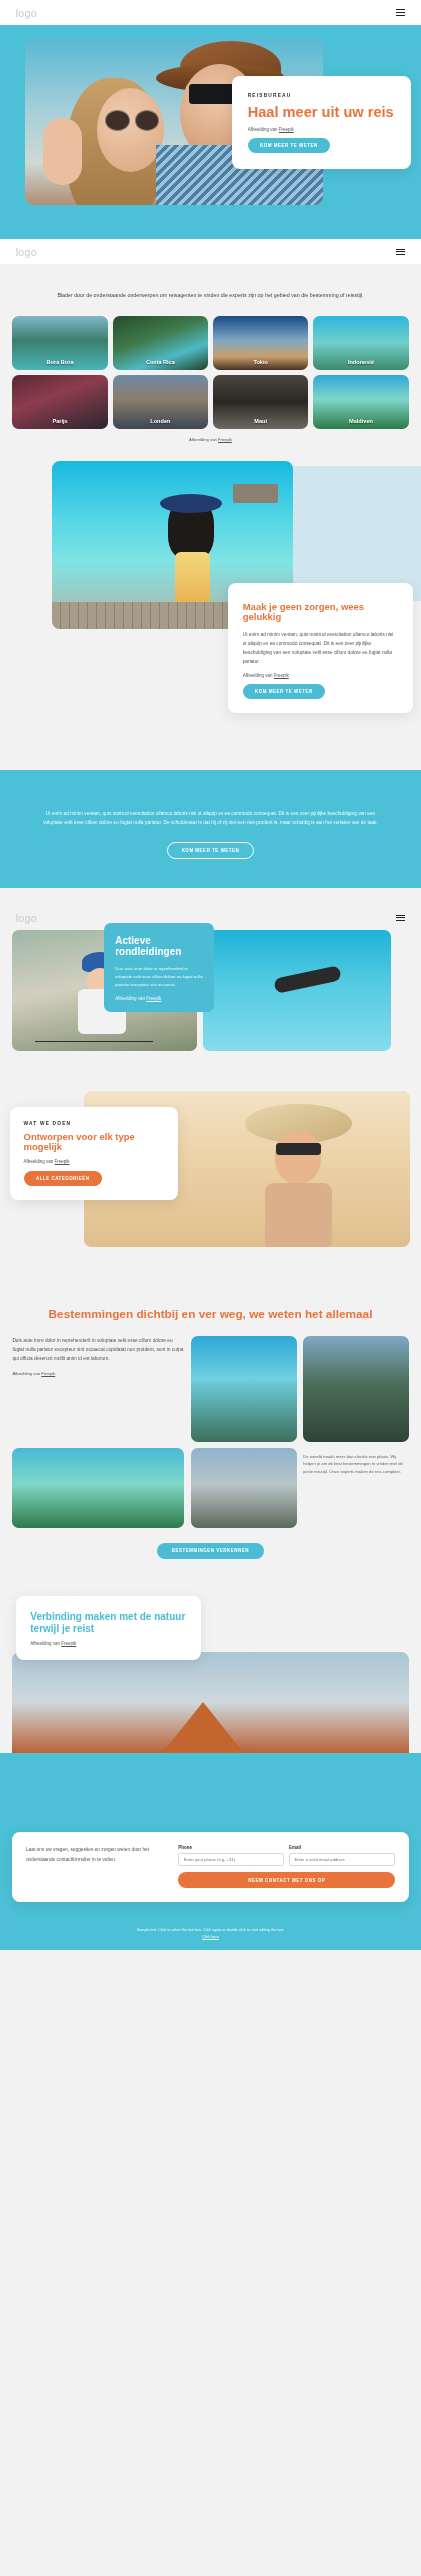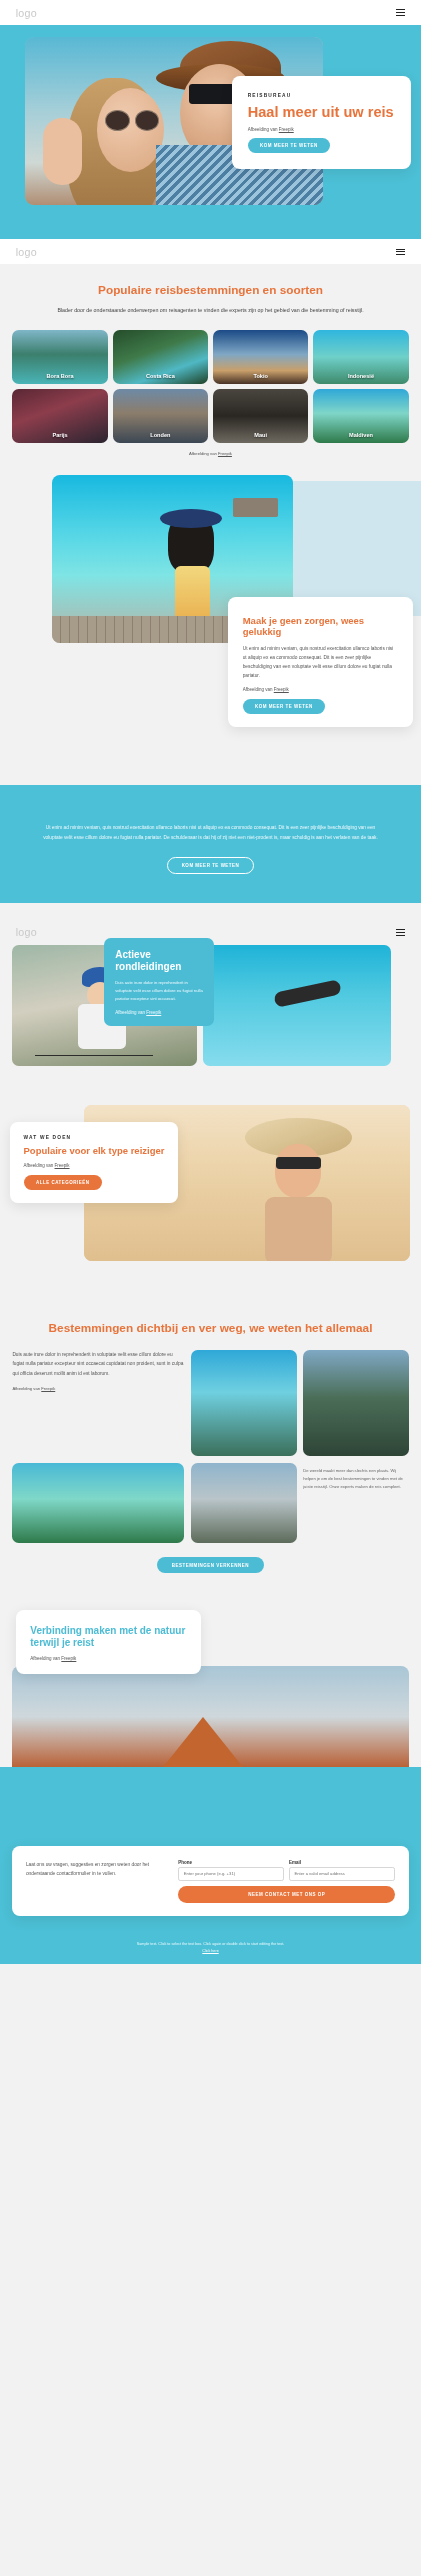--- a/index.html
+++ b/index.html
@@ -270,21 +270,20 @@
   <div class="section">
     <div class="topbar">
       <div class="logo">logo</div>
       <div class="burger">
           <span></span>
           <span></span>
           <span></span>
         </div>
     </div>
     <div class="sec-head">
-      <div class="sec-title">Populaire reisbestemmingen en soorten</div>
       <div class="sec-sub">Blader door de onderstaande onderwerpen om reisagenten te vinden die experts zijn op het gebied van die bestemming of reisstijl.</div>
     </div>
     <div class="grid">
       <div class="tile t1">
           <div class="lbl">Bora Bora</div>
         </div>
       <div class="tile t2">
           <div class="lbl">Costa Rica</div>
         </div>
       <div class="tile t3">
@@ -374,21 +373,21 @@
       <div class="sun"></div>
       <div class="woman">
           <div class="hat"></div>
           <div class="face"></div>
           <div class="glass"></div>
           <div class="body"></div>
         </div>
     </div>
     <div class="wwd-card">
       <div class="eyebrow">WAT WE DOEN</div>
-      <div class="h-title">Populaire voor elk type reiziger</div>
+      <div class="h-title">Ontworpen voor elk type mogelijk</div>
       <div class="credit">
         <span>Afbeelding van </span><u>Freepik</u>
       </div>
       <button class="btn-orange" style="margin-top:6.7px">ALLE CATEGORIEËN</button>
     </div>
   </div>
 
   <div class="nearby">
     <div class="sec-head">
       <div class="sec-title">Bestemmingen dichtbij en ver weg, we weten het allemaal</div>

